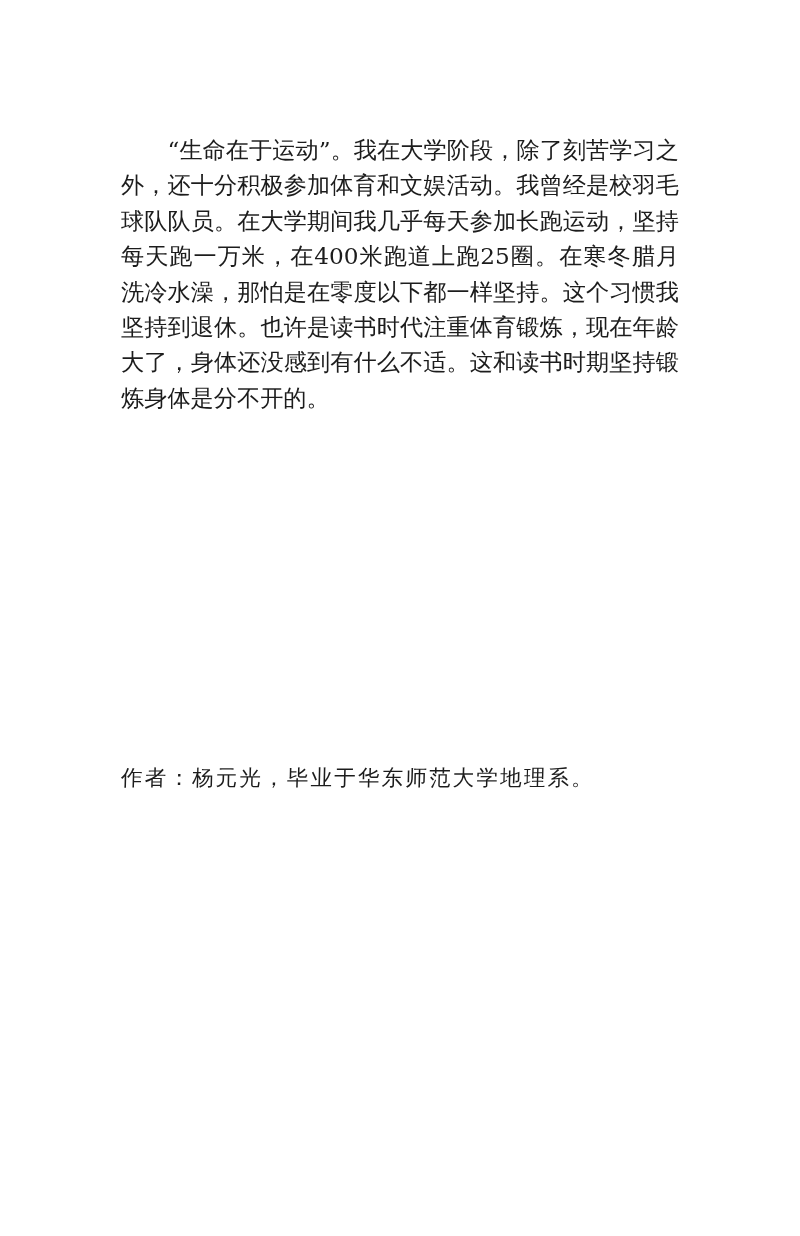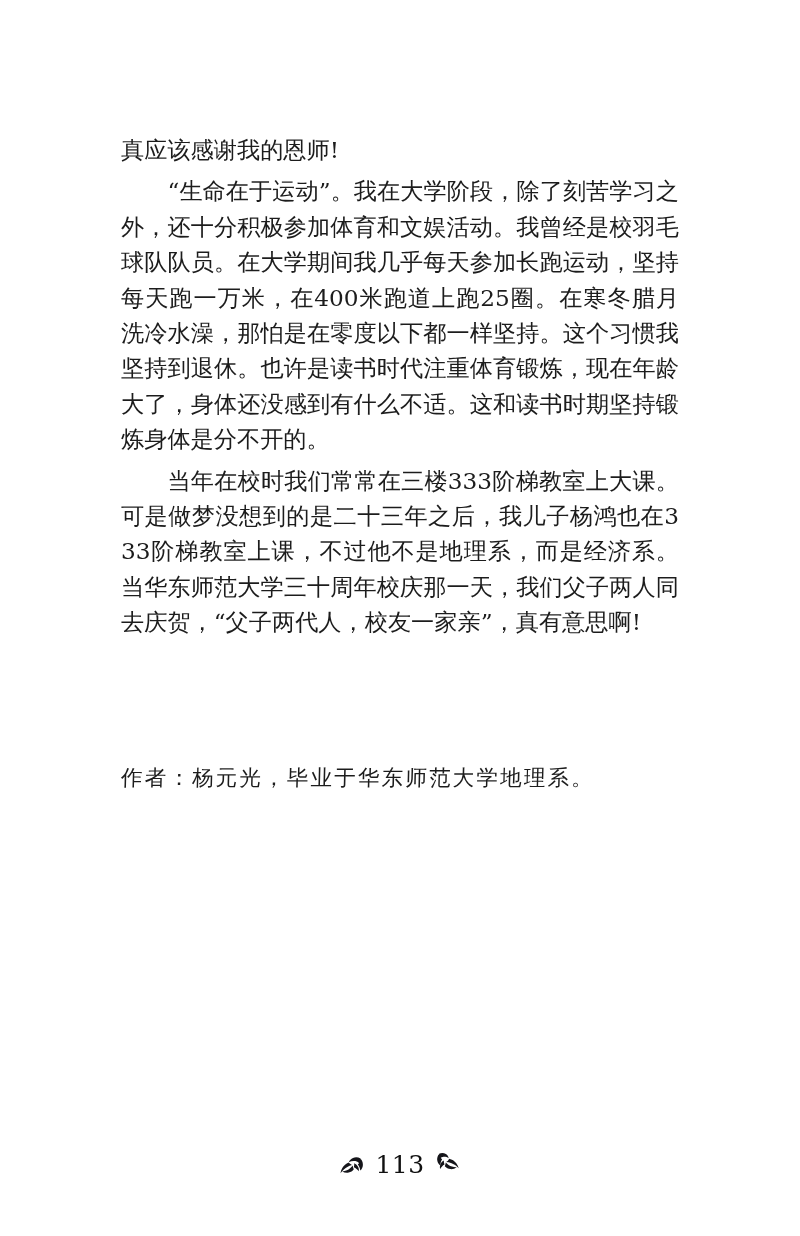--- a/index.html
+++ b/index.html
@@ -103,53 +103,22 @@
     letter-spacing: 0.5px;
     padding: 0 1px;
   }
 </style>
 </head>
 <body>
 
 <div id="page">
 
   <div id="text-column">
-    <p class="para continuation">真应该感谢我的恩师!</p>
 
     <p class="para indented">“生命在于运动”。我在大学阶段，除了刻苦学习之外，还十分积极参加体育和文娱活动。我曾经是校羽毛球队队员。在大学期间我几乎每天参加长跑运动，坚持每天跑一万米，在400米跑道上跑25圈。在寒冬腊月洗冷水澡，那怕是在零度以下都一样坚持。这个习惯我坚持到退休。也许是读书时代注重体育锻炼，现在年龄大了，身体还没感到有什么不适。这和读书时期坚持锻炼身体是分不开的。</p>
 
-    <p class="para indented">当年在校时我们常常在三楼333阶梯教室上大课。可是做梦没想到的是二十三年之后，我儿子杨鸿也在333阶梯教室上课，不过他不是地理系，而是经济系。当华东师范大学三十周年校庆那一天，我们父子两人同去庆贺，“父子两代人，校友一家亲”，真有意思啊!</p>
 
   </div>
 
   <div id="byline">作者：杨元光，毕业于华东师范大学地理系。</div>
 
-  <div id="footer">
-
-    <span class="bird left">
-      <svg viewBox="0 0 30 34" width="30" height="34" aria-hidden="true">
-        <g fill="#15151a">
-          <path d="M22.5 9.5 C20.2 8.2 17.4 8.0 15.0 9.0 C13.0 9.8 11.6 11.3 10.8 13.2 C12.9 12.1 15.2 11.6 17.4 12.1 C19.2 12.5 20.8 13.6 21.8 15.2 C23.3 13.6 23.6 11.2 22.5 9.5 Z"></path>
-          <path d="M23.0 10.2 C24.6 12.2 25.2 14.6 24.8 17.0 C24.5 18.8 23.6 20.4 22.3 21.6 C22.0 19.3 21.2 17.2 19.8 15.6 C21.2 14.2 22.4 12.4 23.0 10.2 Z"></path>
-          <path d="M10.6 13.6 C8.0 14.7 5.8 16.6 4.3 19.1 C3.3 20.7 2.7 22.5 2.5 24.3 C4.3 21.6 6.6 19.4 9.3 17.9 C10.8 17.0 12.4 16.4 14.0 16.0 C12.6 15.4 11.4 14.6 10.6 13.6 Z"></path>
-          <path d="M14.6 16.4 C13.2 18.5 11.2 20.2 8.9 21.3 C7.4 22.0 5.8 22.4 4.2 22.5 C6.2 23.6 8.5 24.0 10.7 23.5 C12.8 23.1 14.6 21.9 15.8 20.2 C15.3 19.0 14.9 17.7 14.6 16.4 Z"></path>
-          <path d="M16.2 14.2 C18.0 14.9 19.4 16.3 20.2 18.1 C20.8 19.4 21.0 20.8 20.8 22.2 C19.5 20.4 17.8 19.0 15.9 18.2 C16.2 16.9 16.3 15.5 16.2 14.2 Z"></path>
-        </g>
-      </svg>
-    </span>
-
-    <span id="page-number">113</span>
-
-    <span class="bird right">
-      <svg viewBox="0 0 30 34" width="30" height="34" aria-hidden="true">
-        <g fill="#15151a">
-          <path d="M7.5 7.5 C9.6 6.6 12.0 6.8 13.9 8.0 C15.4 9.0 16.4 10.5 16.7 12.2 C14.9 11.0 12.8 10.5 10.8 10.9 C9.2 11.2 7.8 12.1 6.9 13.4 C6.2 11.3 6.4 9.0 7.5 7.5 Z"></path>
-          <path d="M6.6 8.4 C5.2 10.5 4.8 13.0 5.5 15.4 C6.0 17.1 7.0 18.6 8.4 19.6 C8.4 17.3 8.9 15.1 10.1 13.3 C8.7 12.0 7.4 10.4 6.6 8.4 Z"></path>
-          <path d="M17.2 12.8 C20.0 13.4 22.5 15.0 24.3 17.3 C25.5 18.8 26.3 20.5 26.7 22.3 C24.5 19.9 21.9 18.1 19.0 17.1 C17.4 16.5 15.8 16.2 14.2 16.1 C15.5 15.3 16.5 14.2 17.2 12.8 Z"></path>
-          <path d="M13.8 16.4 C15.4 18.3 17.6 19.8 20.0 20.6 C21.6 21.1 23.2 21.3 24.8 21.2 C22.9 22.6 20.7 23.3 18.4 23.1 C16.2 22.9 14.2 21.9 12.8 20.3 C13.2 19.0 13.6 17.7 13.8 16.4 Z"></path>
-          <path d="M11.8 14.6 C10.1 15.6 8.8 17.1 8.2 19.0 C7.8 20.3 7.7 21.8 8.1 23.1 C9.2 21.2 10.7 19.6 12.5 18.6 C12.0 17.3 11.8 16.0 11.8 14.6 Z"></path>
-        </g>
-      </svg>
-    </span>
-
-  </div>
 
 </div>
 
 </body></html>

